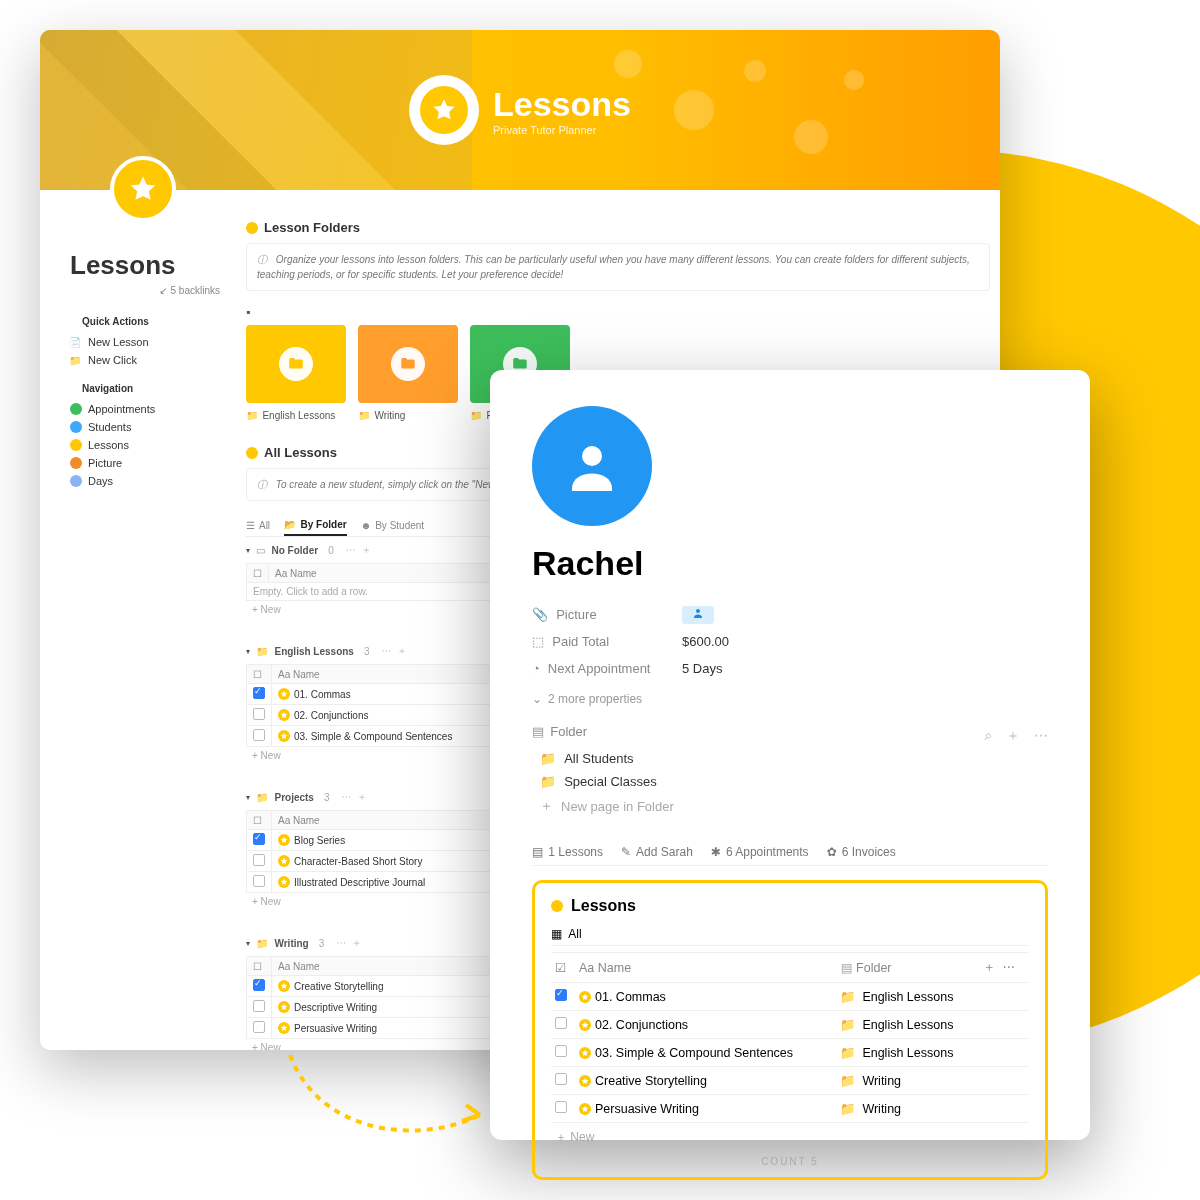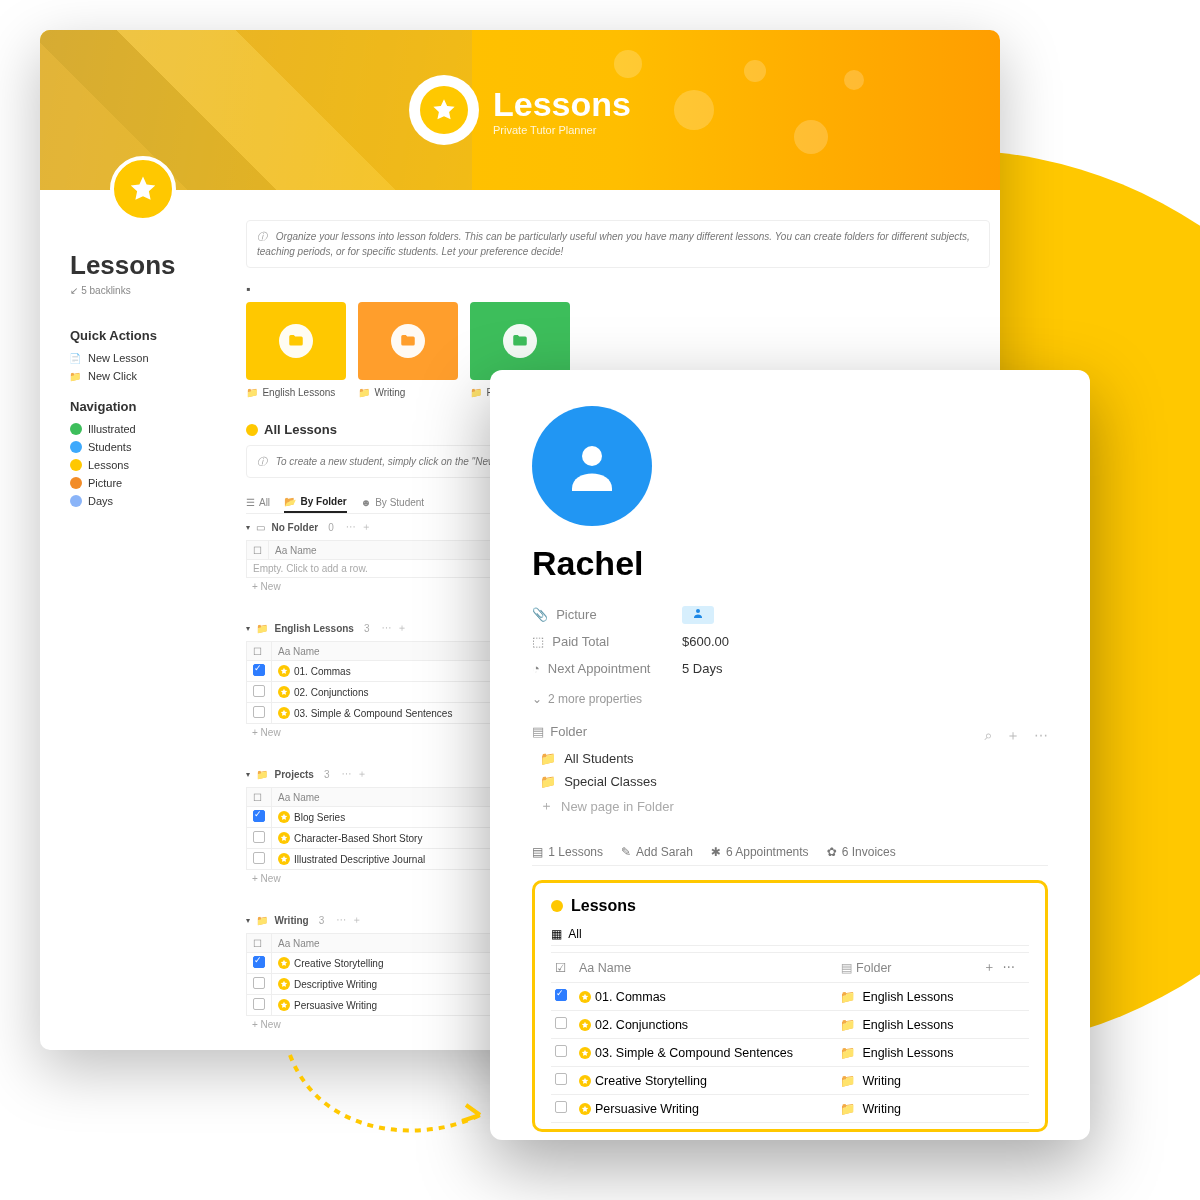--- a/index.html
+++ b/index.html
@@ -71,22 +71,22 @@
     z-index:3; border:4px solid #fff;
   }
   .lessons-body {
     display:flex; padding:30px 10px 10px 30px;
     height: calc(100% - 160px);
   }
   .sidebar {
     width:150px; flex-shrink:0; font-size:12px; color:#333;
   }
   .page-title { font-size:26px; font-weight:700; margin-bottom:4px; }
-  .backlinks { font-size:10px; color:#888; margin-bottom:32px; }
-  .side-h { font-size:13px; font-weight:600; margin:14px 0 6px;}
+  .backlinks { font-size:10px; color:#888; margin-bottom:20px;text-align:right; }
+  .side-h { font-size:10px; font-weight:600; margin:14px 12px 6px;}
   .side-item {
     display:flex; align-items:center; gap:6px;
     font-size:11px; padding:3px 0; color:#333;
   }
   .ico { width:12px; height:12px; display:inline-flex; align-items:center; justify-content:center; font-size:10px;}
   .ico-page{ color:#f0a000; }
   .ico-folder-add{ color:#f0a000;}
   .main {
     flex:1; padding-left:26px; font-size:11px; color:#333;
   }
@@ -242,21 +242,21 @@
       </div>
       <div class="side-item">
         <span class="ico ico-folder-add">📁</span>
         <span>New Click</span>
       </div>
 
       <div class="side-h">Navigation</div>
       <div id="nav-items">
           <div class="side-item">
             <span class="ico" style="width:12px;height:12px;border-radius:50%;background:#3DBE5B"></span>
-            <span>Illustrated</span>
+            <span>Appointments</span>
           </div>
           <div class="side-item">
             <span class="ico" style="width:12px;height:12px;border-radius:50%;background:#3DA9FC"></span>
             <span>Students</span>
           </div>
           <div class="side-item">
             <span class="ico" style="width:12px;height:12px;border-radius:50%;background:#FFC800"></span>
             <span>Lessons</span>
           </div>
           <div class="side-item">
@@ -264,20 +264,24 @@
             <span>Picture</span>
           </div>
           <div class="side-item">
             <span class="ico" style="width:12px;height:12px;border-radius:50%;background:#8AB4F8"></span>
             <span>Days</span>
           </div>
         </div>
     </div>
 
     <div class="main">
+      <div class="section-h">
+        <span class="dot"></span>
+        <span>Lesson Folders</span>
+      </div>
       <div class="tip">
         <span style="color:#999;margin-right:6px">ⓘ</span>
         <span>Organize your lessons into lesson folders. This can be particularly useful when you have many different lessons. You can create folders for different subjects, teaching periods, or for specific students. Let your preference decide!</span>
       </div>
       <div style="font-size:12px;color:#555;margin-bottom:6px">▪</div>
       <div class="folder-row" id="folder-cards">
           <div class="folder-card yellow">
             <div class="folder-ico">
               <svg width="18" height="18" viewBox="0 0 24 24" fill="#FFC800">
                 <path d="M3 6a2 2 0 012-2h4l2 2h8a2 2 0 012 2v8a2 2 0 01-2 2H5a2 2 0 01-2-2z"></path>
@@ -728,19 +732,21 @@
     <td><span class="lesson-ico">
                 <svg viewBox="0 0 24 24" fill="#fff">
                   <path d="M12 2l2.9 6.3 6.9.8-5.1 4.7 1.4 6.8L12 17.8 5.9 20.6l1.4-6.8L2.2 9.1l6.9-.8z"></path>
                 </svg>
               </span>Persuasive Writing</td>
     <td><span class="fld-ico orange">📁</span>Writing</td>
     <td></td>
           </tr>
         </tbody>
     </table>
+    <div class="r-new">＋ <span>New</span></div>
+    <div class="r-count"><span>COUNT</span> <span>5</span></div>
   </div>
 </div>
 
 <svg class="arrow" width="220" height="120" viewBox="0 0 220 120">
   <path d="M10 10 C 40 90, 140 100, 200 70" stroke="#FFC800" stroke-width="4" fill="none" stroke-dasharray="6 6"></path>
   <path d="M200 70 l-14 -10 M200 70 l-18 6" stroke="#FFC800" stroke-width="4" fill="none"></path>
 </svg>
 
 </body></html>

